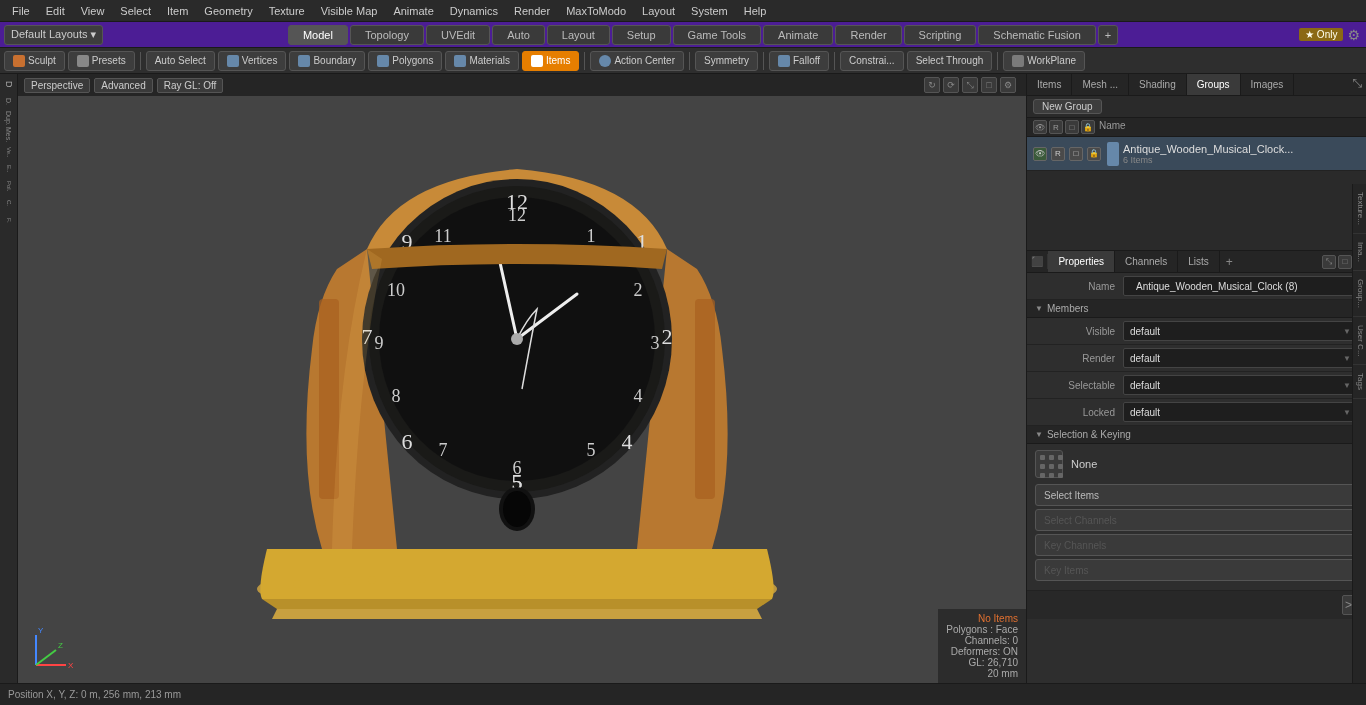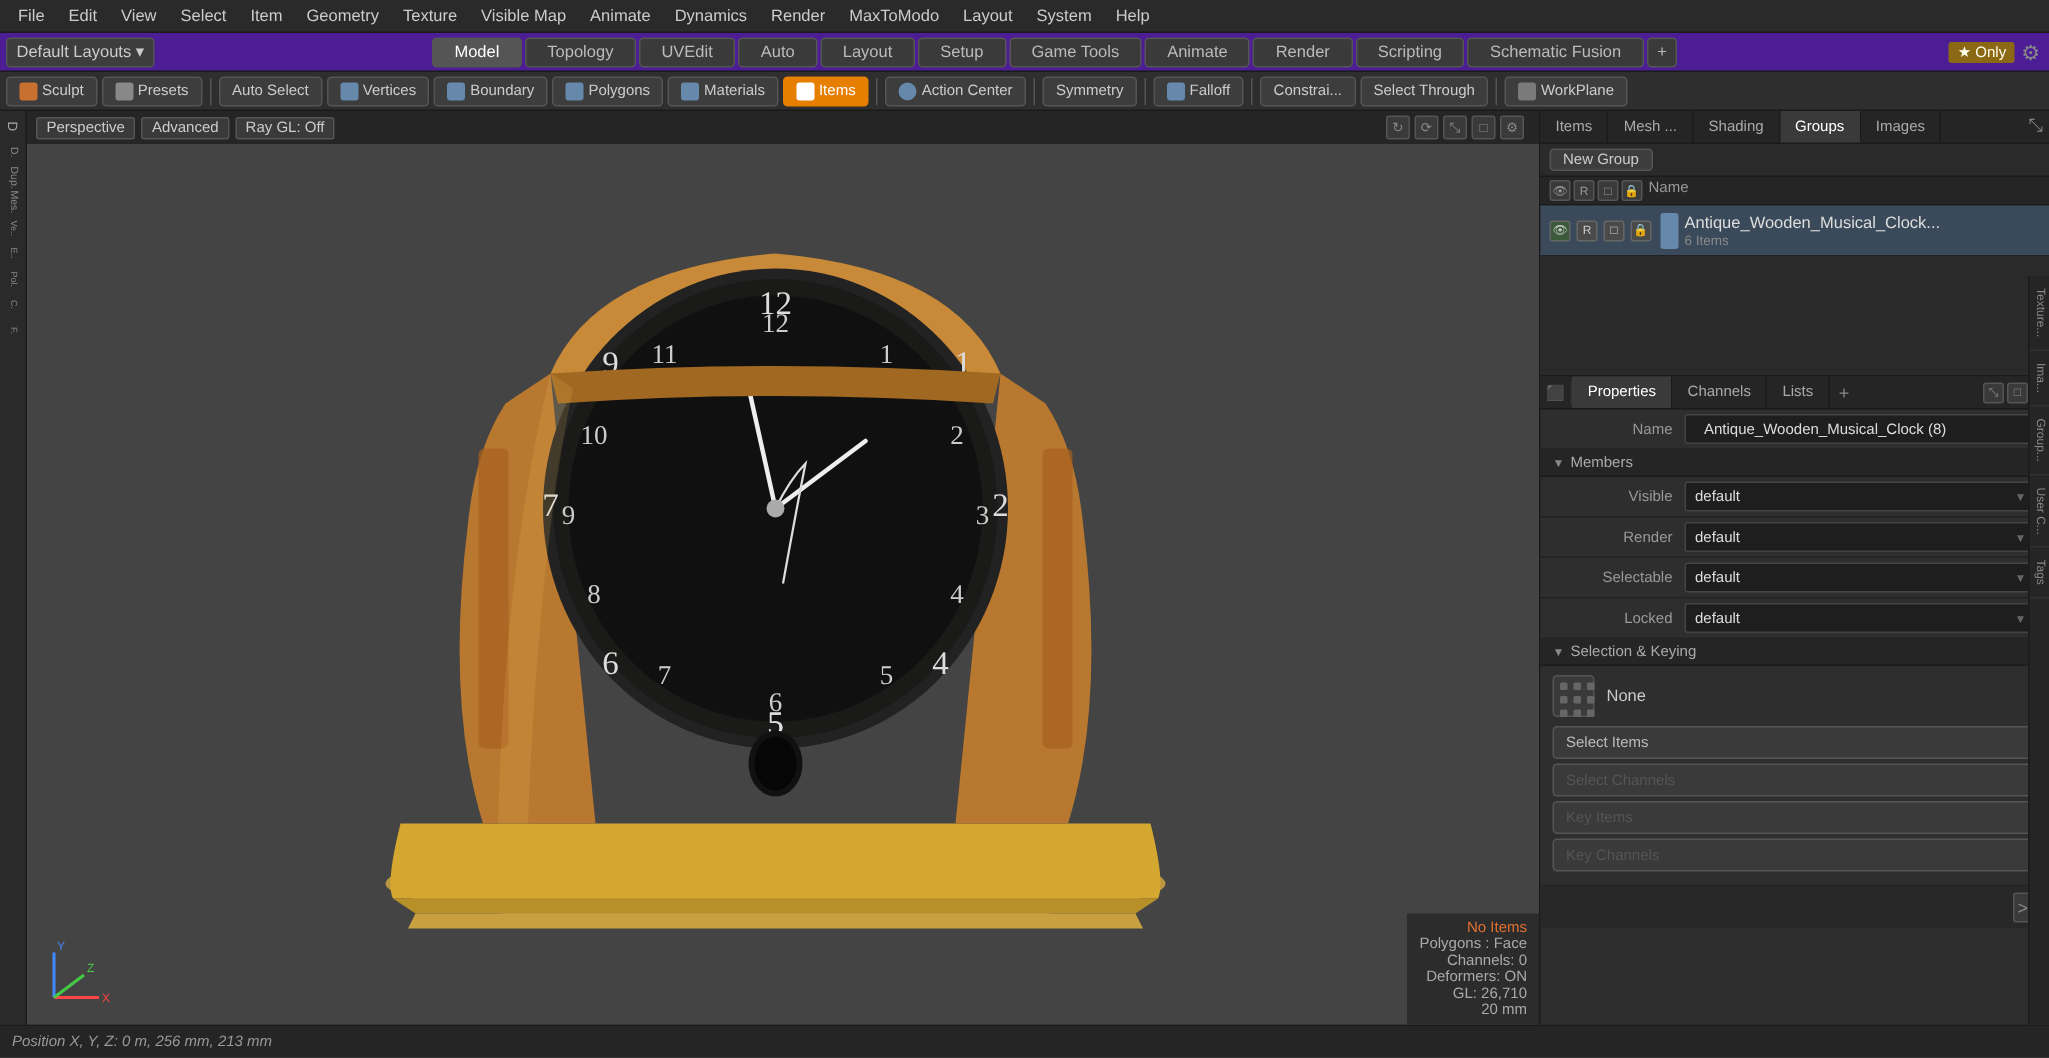--- a/index.html
+++ b/index.html
@@ -459,21 +459,20 @@
       background: #252525;
       border-top: 1px solid #1a1a1a;
       display: flex;
       align-items: center;
       padding: 0 8px;
       gap: 8px;
     }
     .status-text {
       color: #999;
       font-size: 10px;
-      font-style: italic;
     }
 
     
     .grid-lines {
       position: absolute;
       top: 22px; left: 0; right: 0; bottom: 0;
       pointer-events: none;
       opacity: 0.2;
     }
 
@@ -862,22 +861,22 @@
             <div style="width:5px;height:5px;background:#666;border-radius:1px;"></div>
             <div style="width:5px;height:5px;background:#666;border-radius:1px;"></div>
             <div style="width:5px;height:5px;background:#666;border-radius:1px;"></div>
             <div style="width:5px;height:5px;background:#666;border-radius:1px;"></div>
           </div>
           <span style="color:#ccc;font-size:11px;">None</span>
         </div>
 
         <button class="keying-btn">Select Items</button>
         <button class="keying-btn disabled" style="color:#555;">Select Channels</button>
+        <button class="keying-btn disabled" style="color:#555;">Key Channels</button>
         <button class="keying-btn disabled" style="color:#555;">Key Items</button>
-        <button class="keying-btn disabled" style="color:#555;">Key Channels</button>
       </div>
 
       <div style="display:flex;justify-content:flex-end;padding:4px;background:#282828;">
         <div style="cursor:pointer;color:#888;font-size:12px;background:#3a3a3a;border:1px solid #555;border-radius:2px;width:20px;height:20px;display:flex;align-items:center;justify-content:center;">&gt;&gt;</div>
       </div>
     </div>
 
     <div style="position:absolute;right:0;top:110px;bottom:0;width:14px;background:#252525;border-left:1px solid #1a1a1a;display:flex;flex-direction:column;overflow:hidden;">
       <div style="writing-mode:vertical-rl;text-orientation:mixed;font-size:8px;color:#888;padding:8px 1px;cursor:pointer;border-bottom:1px solid #333;">Texture...</div>
       <div style="writing-mode:vertical-rl;text-orientation:mixed;font-size:8px;color:#888;padding:8px 1px;cursor:pointer;border-bottom:1px solid #333;">Ima...</div>

